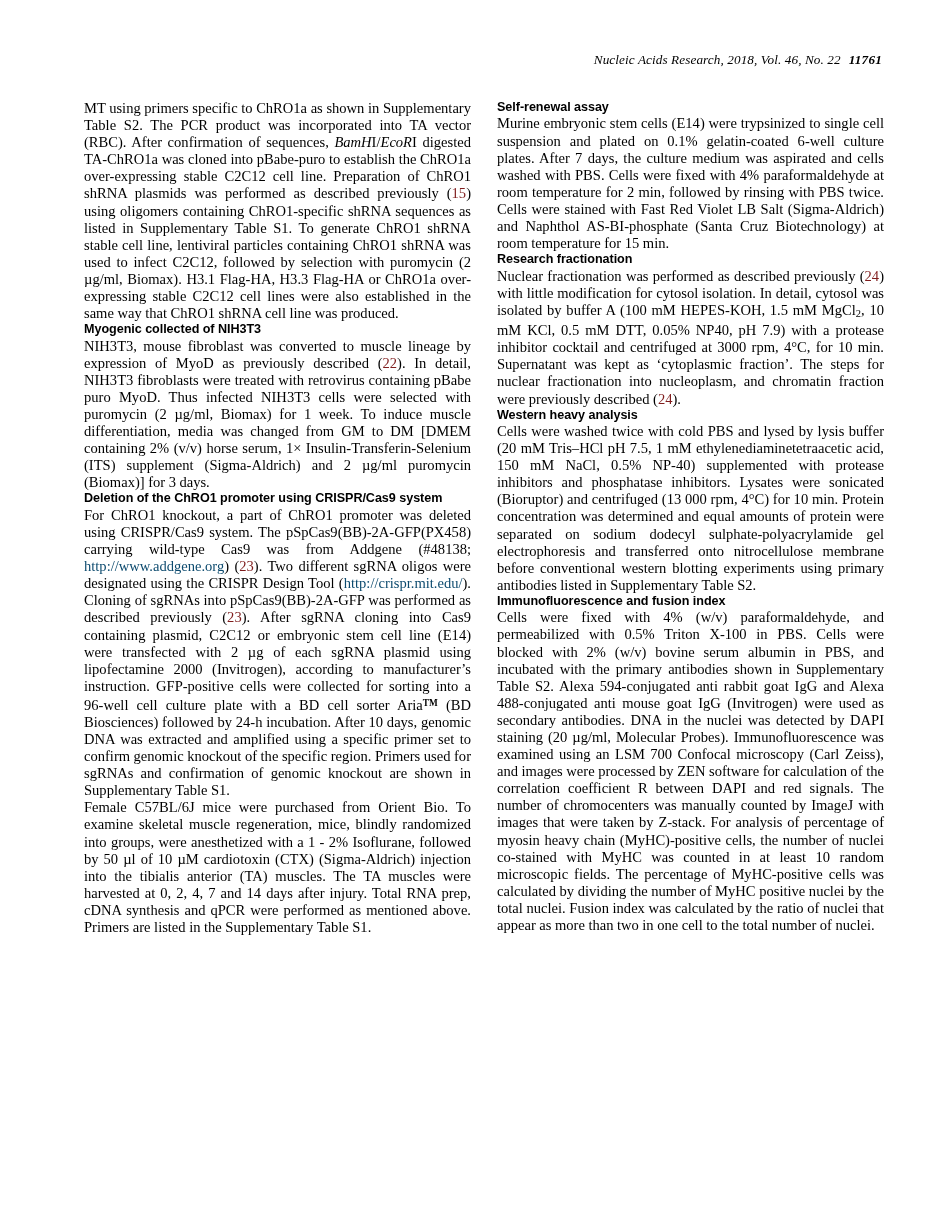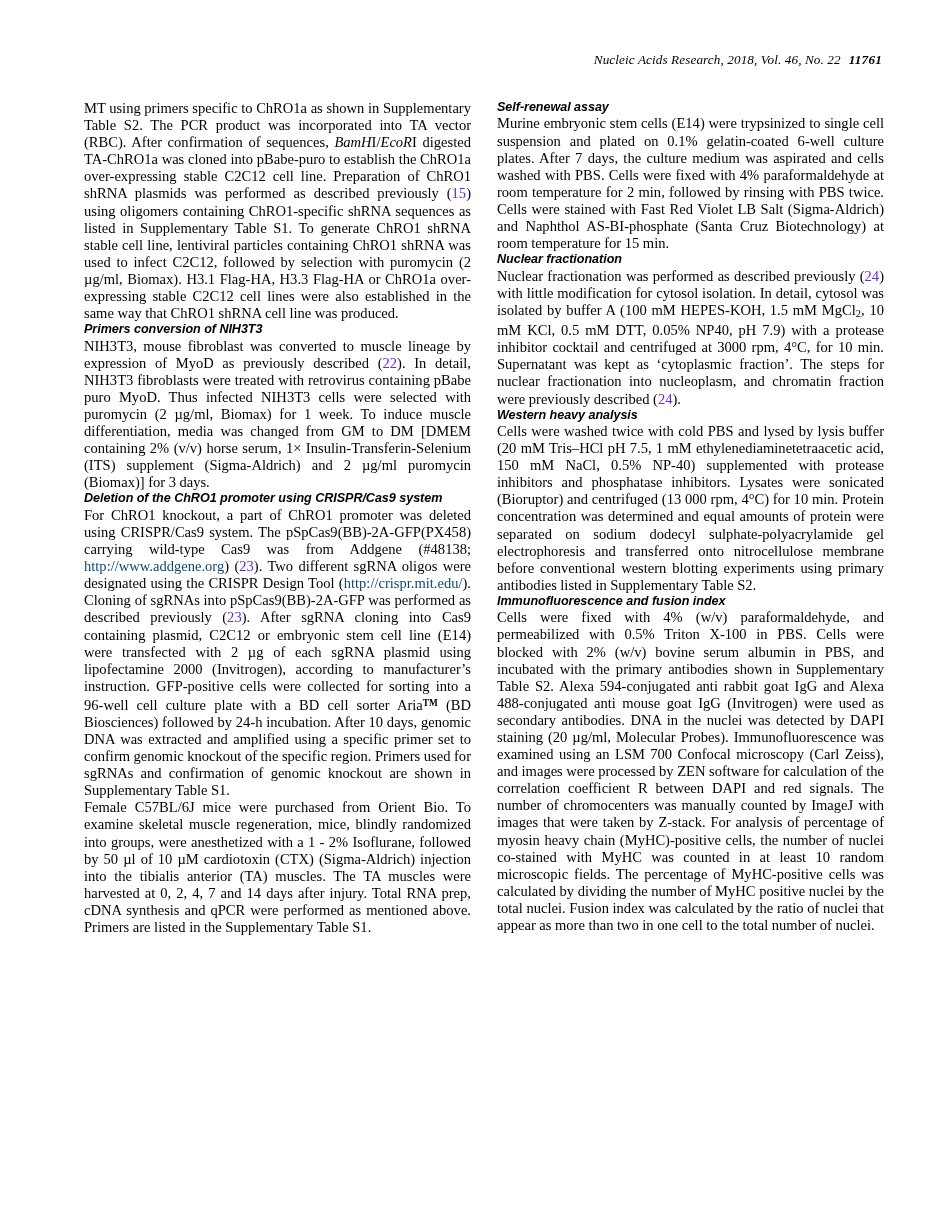--- a/index.html
+++ b/index.html
@@ -60,28 +60,27 @@
     word-spacing: -0.1px;
   }
   h2.sec {
     font-family: "Liberation Sans", sans-serif;
     font-weight: bold;
     font-size: 12.6px;
     line-height: 15.4px;
     margin: 0;
     text-align: left;
     letter-spacing: -0.05px;
-    font-style: italic;
   }
   
   .gap-before-head { margin-top: 21px; }
   .gap-after-head  { margin-top: 11px; }
 
   a.ref, .ref {
-    color: #6d28d9;
+    color: #7f1d1d;
     text-decoration: none;
   }
   .url {
     color: #0c4a6e;
     text-decoration: none;
   }
   sub {
     font-size: 0.72em;
     vertical-align: -0.22em;
   }
@@ -99,40 +98,40 @@
   <div class="runhead">
     <span>Nucleic Acids Research, 2018, Vol. 46, No. 22</span><span class="folio">11761</span>
   </div>
 
   <div class="columns">
 
     <div class="col">
 
       <p class="body"><span>MT using primers specific to ChRO1a as shown in Supplementary Table S2. The PCR product was incorporated into TA vector (RBC). After confirmation of sequences, </span><i>BamH</i><span>I/</span><i>EcoR</i><span>I digested TA-ChRO1a was cloned into pBabe-puro to establish the ChRO1a over-expressing stable C2C12 cell line. Preparation of ChRO1 shRNA plasmids was performed as described previously (</span><a class="ref" href="#">15</a><span>) using oligomers containing ChRO1-specific shRNA sequences as listed in Supplementary Table S1. To generate ChRO1 shRNA stable cell line, lentiviral particles containing ChRO1 shRNA was used to infect C2C12, followed by selection with puromycin (2 µg/ml, Biomax). H3.1 Flag-HA, H3.3 Flag-HA or ChRO1a over-expressing stable C2C12 cell lines were also established in the same way that ChRO1 shRNA cell line was produced.</span></p>
 
-      <h2 class="sec gap-before-head">Primers conversion of NIH3T3</h2>
+      <h2 class="sec gap-before-head">Myogenic collected of NIH3T3</h2>
 
       <p class="body gap-after-head"><span>NIH3T3, mouse fibroblast was converted to muscle lineage by expression of MyoD as previously described (</span><a class="ref" href="#">22</a><span>). In detail, NIH3T3 fibroblasts were treated with retrovirus containing pBabe puro MyoD. Thus infected NIH3T3 cells were selected with puromycin (2 µg/ml, Biomax) for 1 week. To induce muscle differentiation, media was changed from GM to DM [DMEM containing 2% (v/v) horse serum, 1× Insulin-Transferin-Selenium (ITS) supplement (Sigma-Aldrich) and 2 µg/ml puromycin (Biomax)] for 3 days.</span></p>
 
       <h2 class="sec gap-before-head">Deletion of the ChRO1 promoter using CRISPR/Cas9 system</h2>
 
       <p class="body gap-after-head"><span>For ChRO1 knockout, a part of ChRO1 promoter was deleted using CRISPR/Cas9 system. The pSpCas9(BB)-2A-GFP(PX458) carrying wild-type Cas9 was from Addgene (#48138; </span><a class="url" href="#">http://www.addgene.org</a><span>) (</span><a class="ref" href="#">23</a><span>). Two different sgRNA oligos were designated using the CRISPR Design Tool (</span><a class="url" href="#">http://crispr.mit.edu/</a><span>). Cloning of sgRNAs into pSpCas9(BB)-2A-GFP was performed as described previously (</span><a class="ref" href="#">23</a><span>). After sgRNA cloning into Cas9 containing plasmid, C2C12 or embryonic stem cell line (E14) were transfected with 2 µg of each sgRNA plasmid using lipofectamine 2000 (Invitrogen), according to manufacturer’s instruction. GFP-positive cells were collected for sorting into a 96-well cell culture plate with a BD cell sorter Aria</span><sup>TM</sup><span> (BD Biosciences) followed by 24-h incubation. After 10 days, genomic DNA was extracted and amplified using a specific primer set to confirm genomic knockout of the specific region. Primers used for sgRNAs and confirmation of genomic knockout are shown in Supplementary Table S1.</span></p>
 
 
       <p class="body gap-after-head">Female C57BL/6J mice were purchased from Orient Bio. To examine skeletal muscle regeneration, mice, blindly randomized into groups, were anesthetized with a 1 - 2% Isoflurane, followed by 50 µl of 10 µM cardiotoxin (CTX) (Sigma-Aldrich) injection into the tibialis anterior (TA) muscles. The TA muscles were harvested at 0, 2, 4, 7 and 14 days after injury. Total RNA prep, cDNA synthesis and qPCR were performed as mentioned above. Primers are listed in the Supplementary Table S1.</p>
 
     </div>
 
     <div class="col">
 
       <h2 class="sec">Self-renewal assay</h2>
 
       <p class="body gap-after-head">Murine embryonic stem cells (E14) were trypsinized to single cell suspension and plated on 0.1% gelatin-coated 6-well culture plates. After 7 days, the culture medium was aspirated and cells washed with PBS. Cells were fixed with 4% paraformaldehyde at room temperature for 2 min, followed by rinsing with PBS twice. Cells were stained with Fast Red Violet LB Salt (Sigma-Aldrich) and Naphthol AS-BI-phosphate (Santa Cruz Biotechnology) at room temperature for 15 min.</p>
 
-      <h2 class="sec gap-before-head">Nuclear fractionation</h2>
+      <h2 class="sec gap-before-head">Research fractionation</h2>
 
       <p class="body gap-after-head"><span>Nuclear fractionation was performed as described previously (</span><a class="ref" href="#">24</a><span>) with little modification for cytosol isolation. In detail, cytosol was isolated by buffer A (100 mM HEPES-KOH, 1.5 mM MgCl</span><sub>2</sub><span>, 10 mM KCl, 0.5 mM DTT, 0.05% NP40, pH 7.9) with a protease inhibitor cocktail and centrifuged at 3000 rpm, 4°C, for 10 min. Supernatant was kept as ‘cytoplasmic fraction’. The steps for nuclear fractionation into nucleoplasm, and chromatin fraction were previously described (</span><a class="ref" href="#">24</a><span>).</span></p>
 
       <h2 class="sec gap-before-head">Western heavy analysis</h2>
 
       <p class="body gap-after-head">Cells were washed twice with cold PBS and lysed by lysis buffer (20 mM Tris–HCl pH 7.5, 1 mM ethylenediaminetetraacetic acid, 150 mM NaCl, 0.5% NP-40) supplemented with protease inhibitors and phosphatase inhibitors. Lysates were sonicated (Bioruptor) and centrifuged (13 000 rpm, 4°C) for 10 min. Protein concentration was determined and equal amounts of protein were separated on sodium dodecyl sulphate-polyacrylamide gel electrophoresis and transferred onto nitrocellulose membrane before conventional western blotting experiments using primary antibodies listed in Supplementary Table S2.</p>
 
       <h2 class="sec gap-before-head">Immunofluorescence and fusion index</h2>
 
       <p class="body gap-after-head">Cells were fixed with 4% (w/v) paraformaldehyde, and permeabilized with 0.5% Triton X-100 in PBS. Cells were blocked with 2% (w/v) bovine serum albumin in PBS, and incubated with the primary antibodies shown in Supplementary Table S2. Alexa 594-conjugated anti rabbit goat IgG and Alexa 488-conjugated anti mouse goat IgG (Invitrogen) were used as secondary antibodies. DNA in the nuclei was detected by DAPI staining (20 µg/ml, Molecular Probes). Immunofluorescence was examined using an LSM 700 Confocal microscopy (Carl Zeiss), and images were processed by ZEN software for calculation of the correlation coefficient R between DAPI and red signals. The number of chromocenters was manually counted by ImageJ with images that were taken by Z-stack. For analysis of percentage of myosin heavy chain (MyHC)-positive cells, the number of nuclei co-stained with MyHC was counted in at least 10 random microscopic fields. The percentage of MyHC-positive cells was calculated by dividing the number of MyHC positive nuclei by the total nuclei. Fusion index was calculated by the ratio of nuclei that appear as more than two in one cell to the total number of nuclei.</p>

